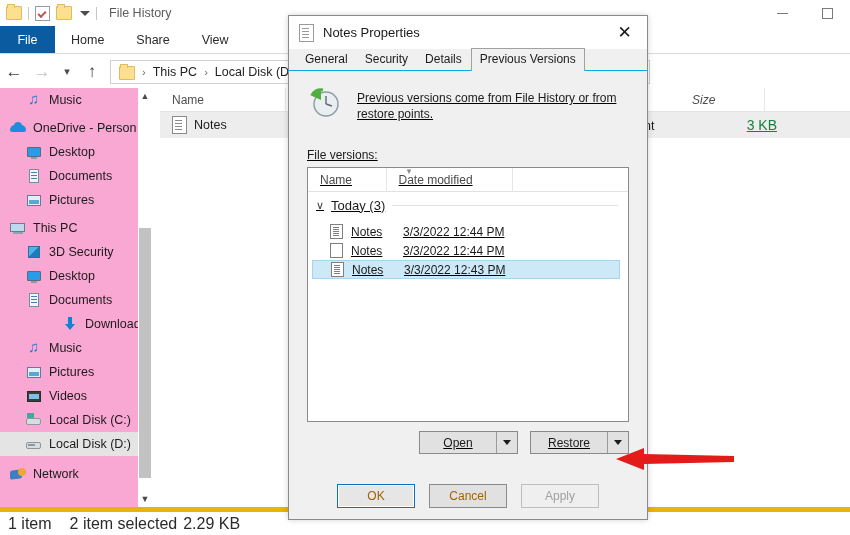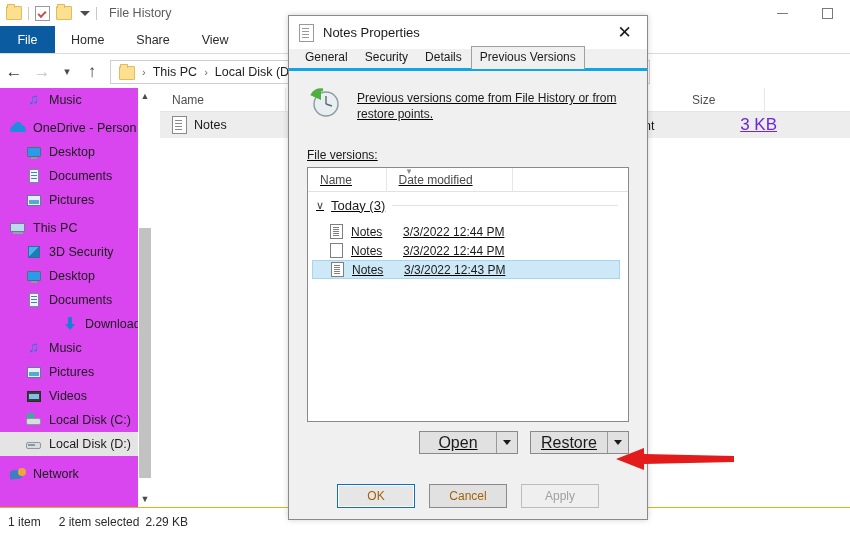--- a/index.html
+++ b/index.html
@@ -78,21 +78,21 @@
     margin-left:4px; height:24px; flex:none; width:540px;
     border:1px solid #cfcfcf; background:#fff; box-sizing:border-box;
     display:flex; align-items:center; padding:0 8px; gap:7px;
   }
   .addr-sep { color:#6a6a6a; font-size:11px; }
   .addr-crumb { font-size:12.5px; color:#1f1f1f; white-space:nowrap; }
 
   
   .navpane {
     position:absolute; left:0; top:88px; width:152px; bottom:28px;
-    background:#d946ef; overflow:hidden;
+    background:#f9a8d4; overflow:hidden;
   }
   .nav-item {
     height:24px; display:flex; align-items:center; gap:7px;
     font-size:12.5px; color:#1b1b1b; white-space:nowrap;
     box-sizing:border-box;
   }
   .nav-item.sel { background:#e4e4e4; }
   .nav-item .ico { width:16px; height:16px; flex:none; position:relative; }
 
   
@@ -192,35 +192,35 @@
   .fl-head {
     height:24px; display:flex; align-items:center;
     border-bottom:1px solid #e3e3e3; box-sizing:border-box;
   }
   .fl-col { font-size:12px; color:#4f4f4f; padding-left:12px; box-sizing:border-box;
             border-right:1px solid #e8e8e8; height:24px; display:flex; align-items:center; }
   .fl-row {
     height:26px; display:flex; align-items:center; background:#ededed;
   }
   .fl-name { display:flex; align-items:center; gap:7px; font-size:12.5px; color:#1b1b1b; padding-left:12px; }
-  .fl-size { font-size:17px; color:#6d28d9; text-align:right;text-decoration:underline; }
+  .fl-size { font-size:14px; color:#15803d; text-align:right;text-decoration:underline; }
   .fileico {
     width:13px; height:16px; background:#fff; border:1px solid #8a8a8a; position:relative; flex:none;
   }
   .fileico::after{
     content:""; position:absolute; left:2px; top:3px; width:7px; height:1px; background:#8a8a8a;
     box-shadow:0 3px 0 #8a8a8a, 0 6px 0 #8a8a8a, 0 9px 0 #8a8a8a;
   }
 
   
   .statusbar {
     position:absolute; left:0; bottom:0; width:850px; height:28px;
-    border-top:1px solid #eab308; box-sizing:border-box;
+    border-top:5px solid #eab308; box-sizing:border-box;
     display:flex; align-items:center; gap:18px; padding-left:8px;
-    font-size:12px; color:#2b2b2b; background:#fff;
+    font-size:16px; color:#2b2b2b; background:#fff;
   }
 
   
   .dialog {
     position:absolute; left:288px; top:15px; width:360px; height:505px;
     background:#f0f0f0; border:1px solid #8a8a8a;
     box-shadow:0 0 6px rgba(0,0,0,0.18);
     box-sizing:border-box;
   }
   .dlg-title {
@@ -237,21 +237,21 @@
   .dlg-title-text { font-size:13px; color:#1b1b1b; }
   .dlg-close {
     position:absolute; right:0; top:0; width:45px; height:33px;
     display:flex; align-items:center; justify-content:center;
     font-size:17px; color:#1b1b1b; font-family:"Liberation Sans", sans-serif;
   }
 
   .tabstrip {
     position:absolute; left:0; top:33px; width:100%; height:22px;
     display:flex; align-items:flex-end; padding-left:8px; box-sizing:border-box;
-    border-bottom:3px solid #0ea5e9;
+    border-bottom:1px solid #0ea5e9;
   }
   .tab {
     font-size:12px; color:#1b1b1b; padding:2px 7px 3px 7px;
     border:1px solid transparent; border-bottom:none; box-sizing:border-box;
     background:transparent; margin-right:1px; line-height:15px;
   }
   .tab.active {
     background:#f0f0f0; border-color:#a0a0a0; position:relative; top:1px;
     padding:3px 8px 4px 8px;
   }
@@ -297,21 +297,21 @@
   .ver-name { font-size:12px; color:#1b1b1b; width:44px; }
   .ver-date { font-size:12px; color:#1b1b1b; }
 
   .splitrow { display:flex; justify-content:flex-end; gap:12px; margin-top:9px; }
   .splitbtn {
     height:23px; display:flex; align-items:stretch;
     border:1px solid #8a8a8a; background:#e1e1e1; box-sizing:border-box;
   }
   .splitbtn .lbl {
     min-width:56px; padding:7px 10px; display:flex; align-items:center; justify-content:center;
-    font-size:16px; color:#1b1b1b;
+    font-size:12px; color:#1b1b1b;
   }
   .splitbtn .div { width:1px; background:#9a9a9a; }
   .splitbtn .arrow {
     width:20px; display:flex; align-items:center; justify-content:center;
   }
   .splitbtn .arrow i {
     width:0;height:0;display:block;
     border-left:4px solid transparent;border-right:4px solid transparent;
     border-top:5px solid #1b1b1b;
   }
@@ -448,21 +448,21 @@
     <div class="lscroll">
       <div class="arr">▲</div>
       <div class="thumb"></div>
       <div class="arr bot">▼</div>
     </div>
 
     <div class="filelist">
       <div class="fl-head">
         <div class="fl-col" style="width:126px;">Name</div>
         <div class="fl-col" style="width:394px; border-right:none;"></div>
-        <div class="fl-col" style="width:85px;">Size</div>
+        <div class="fl-col" style="width:85px;font-style:italic;">Size</div>
       </div>
       <div class="fl-row">
         <div class="fl-name" style="width:126px;">
           <span class="fileico"></span>
           <span>Notes</span>
         </div>
         <div style="width:394px;">
           <span style="font-size:12.5px;color:#1b1b1b;position:relative;left:346px;">nt</span>
         </div>
         <div class="fl-size" style="width:85px; padding-right:14px;">3 KB</div>

